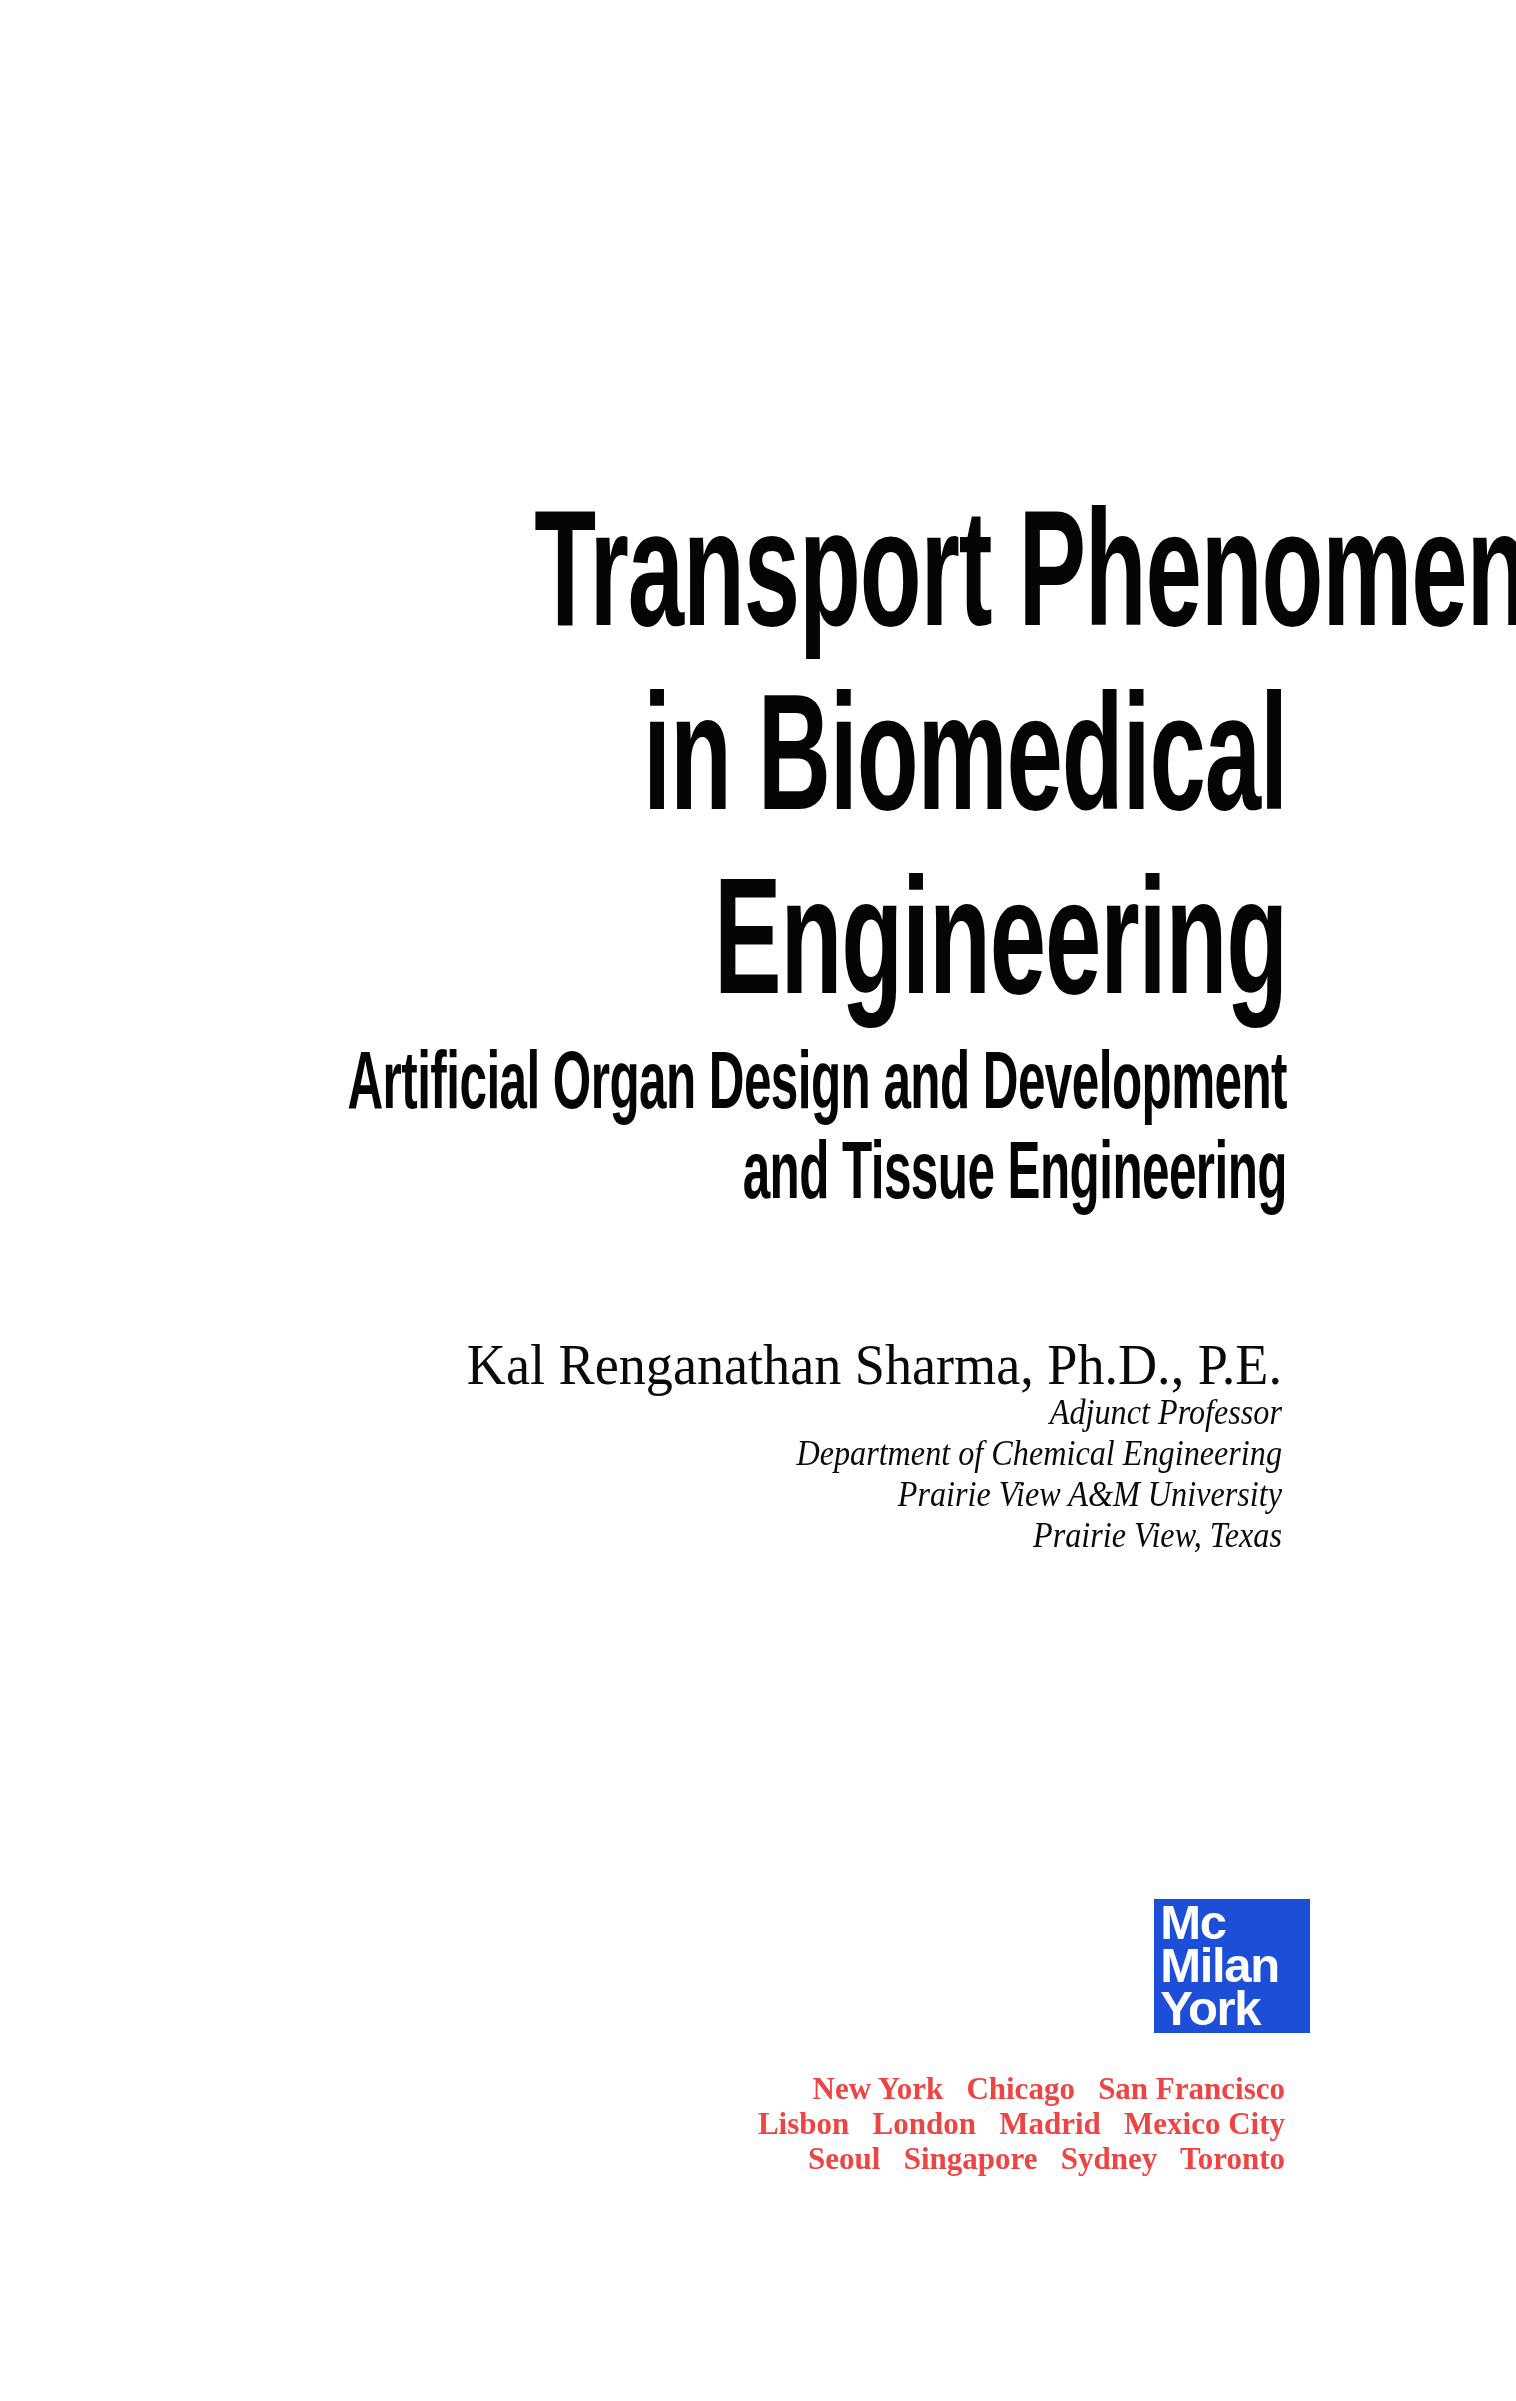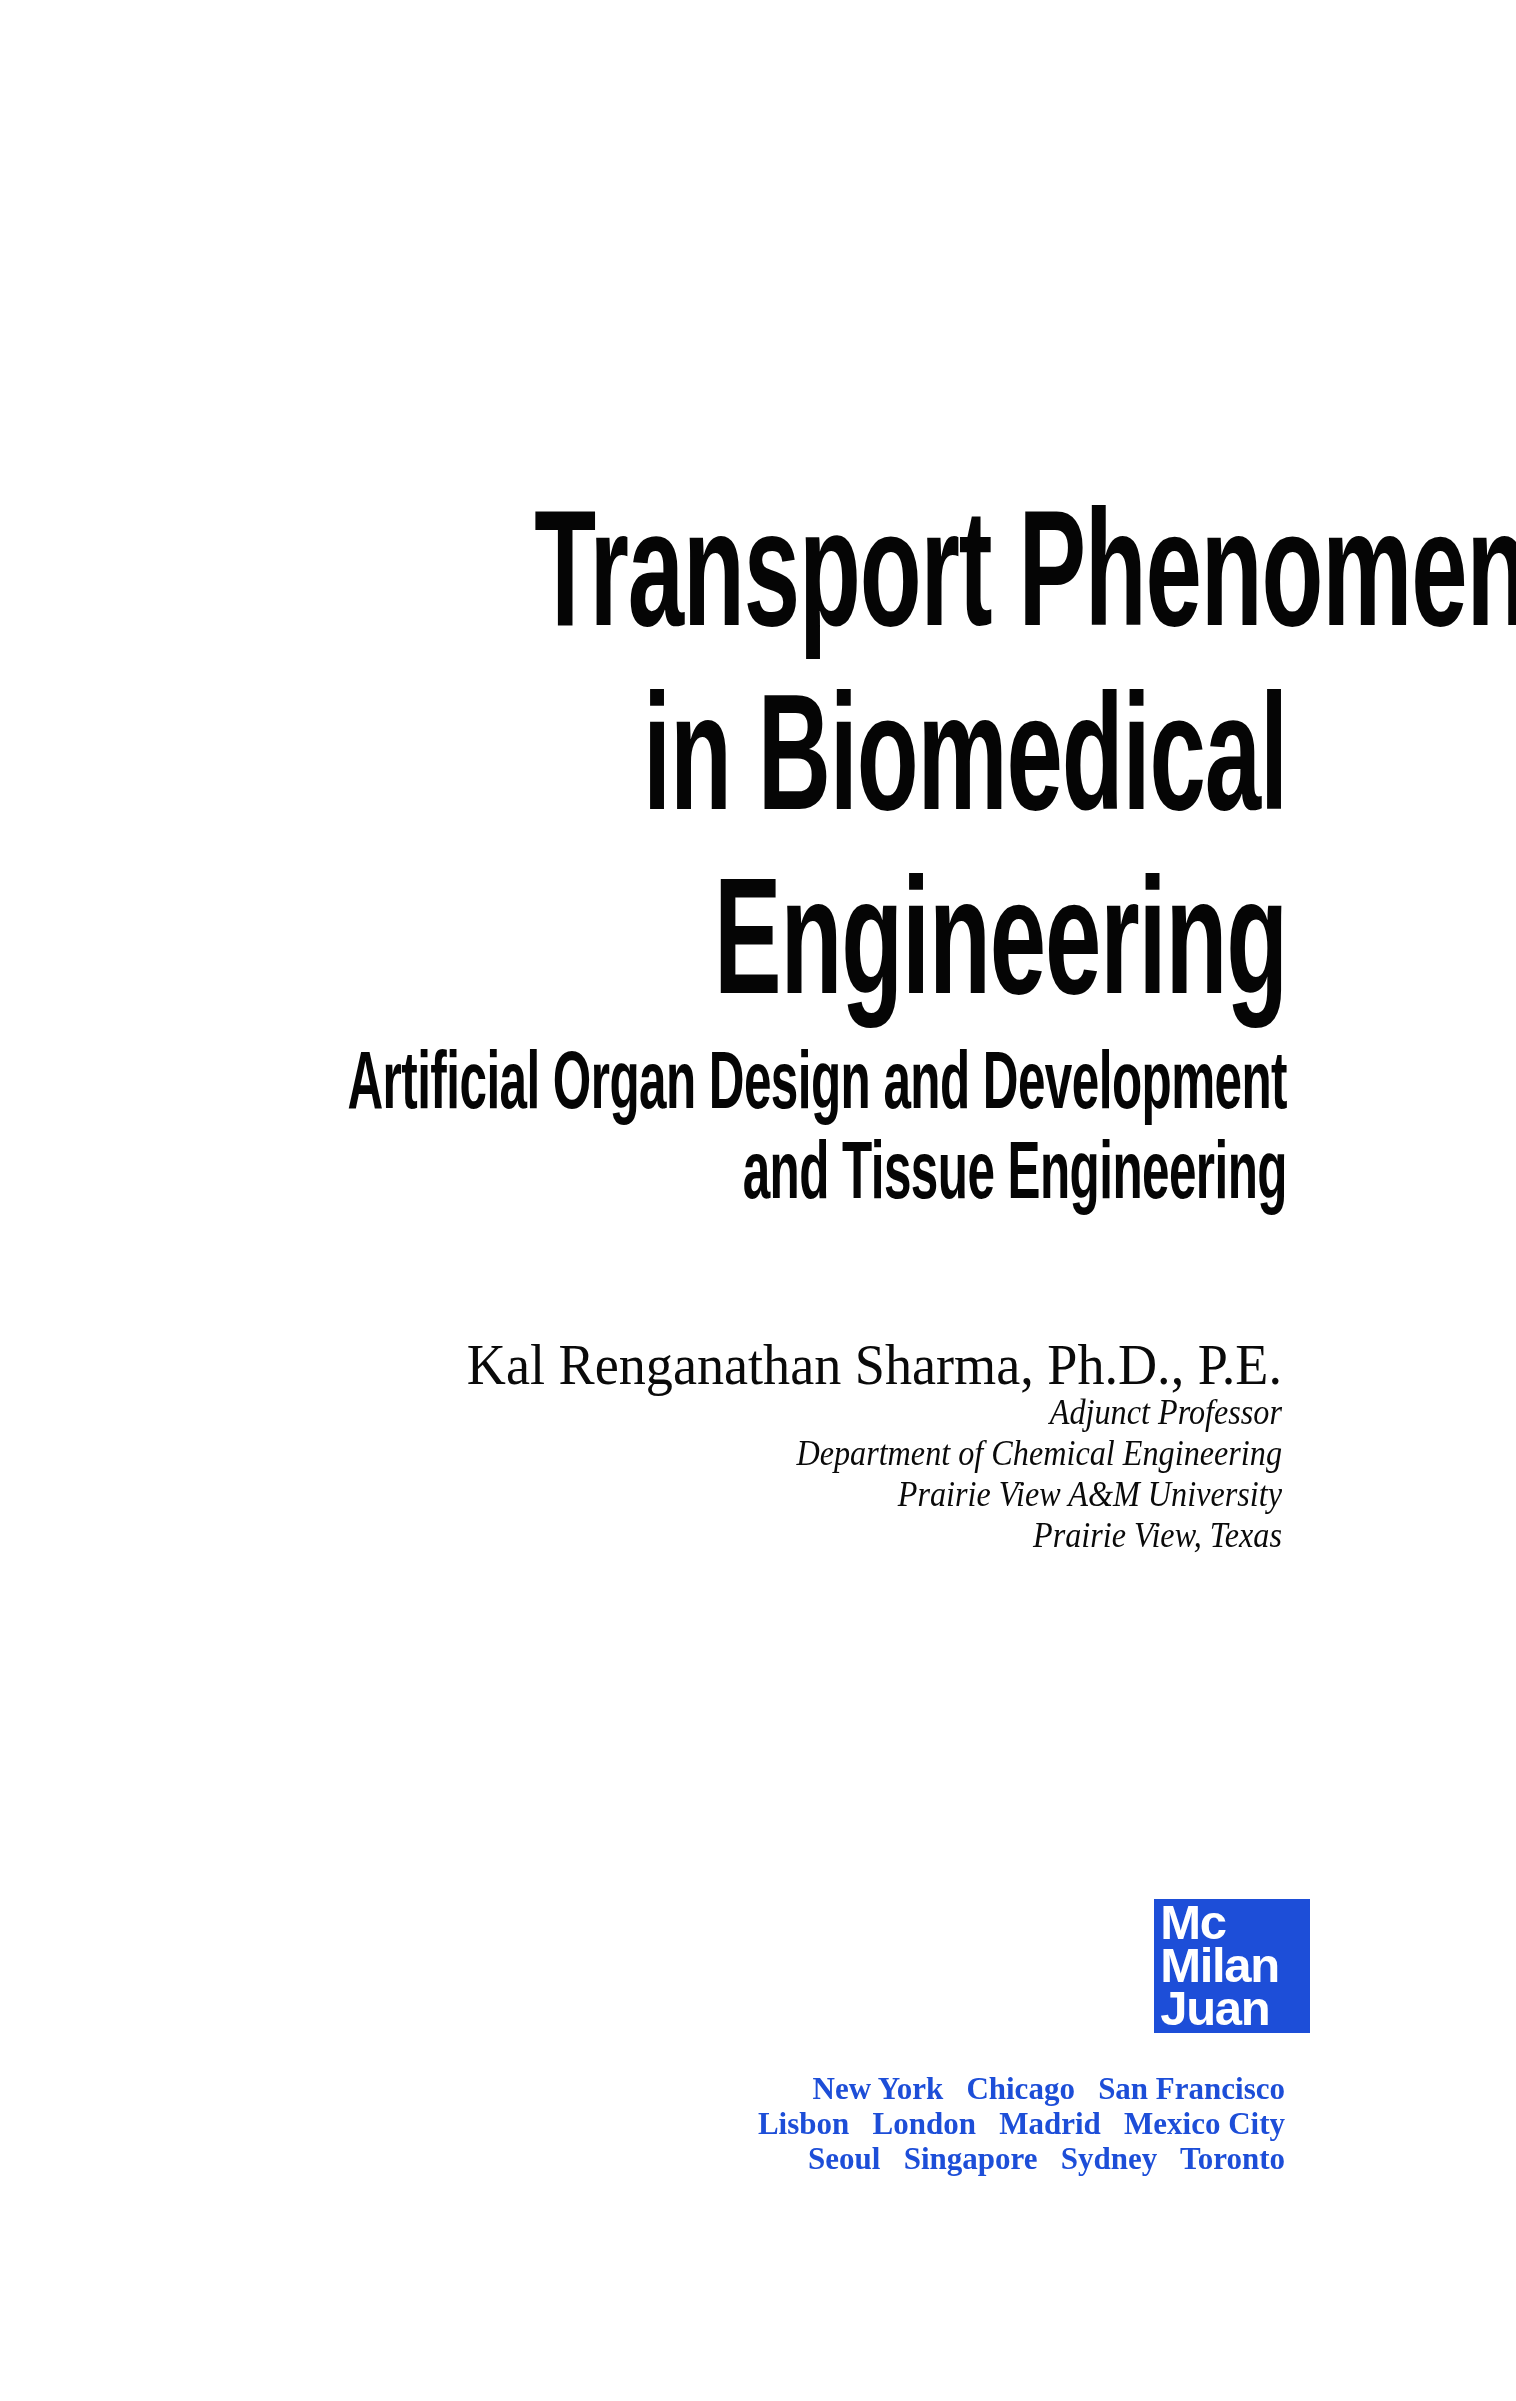--- a/index.html
+++ b/index.html
@@ -109,21 +109,21 @@
   .cities-block {
     position: absolute;
     top: 2071px;
     right: 232px;
     width: 881px;
     text-align: right;
     font-family: "Liberation Serif", serif;
     font-weight: bold;
     font-size: 31px;
     line-height: 35px;
-    color: #1d4ed8;
+    color: #ef4444;
   }
   .cities-line { white-space: pre; }
 </style>
 </head>
 <body>
 
 <div class="page">
 
   <div class="title-block">
     <div class="title-line">Transport Phenomena</div>
@@ -141,21 +141,21 @@
   <div class="affiliation-block">
     <div class="affiliation-line">Adjunct Professor</div>
     <div class="affiliation-line">Department of Chemical Engineering</div>
     <div class="affiliation-line">Prairie View A&amp;M University</div>
     <div class="affiliation-line">Prairie View, Texas</div>
   </div>
 
   <div class="logo">
     <div class="logo-line">Mc</div>
     <div class="logo-line">Milan</div>
-    <div class="logo-line">Juan</div>
+    <div class="logo-line">York</div>
   </div>
 
   <div class="cities-block">
     <div class="cities-line">New York   Chicago   San Francisco</div>
     <div class="cities-line">Lisbon   London   Madrid   Mexico City</div>
     <div class="cities-line">Seoul   Singapore   Sydney   Toronto</div>
   </div>
 
 </div>
 

